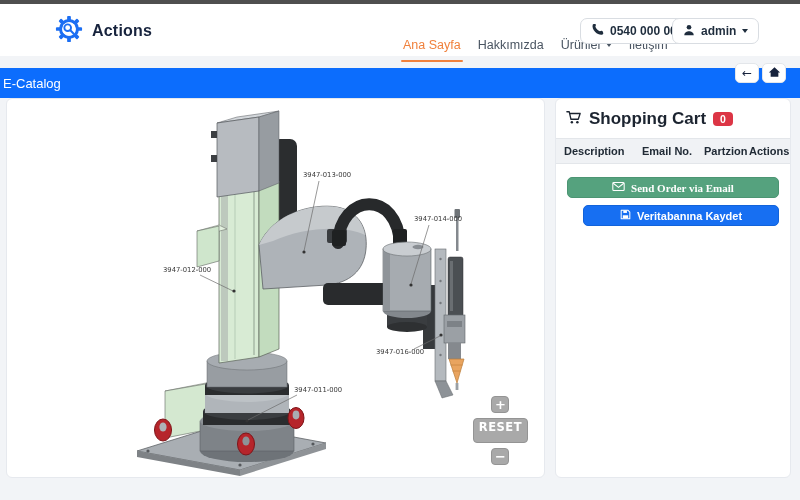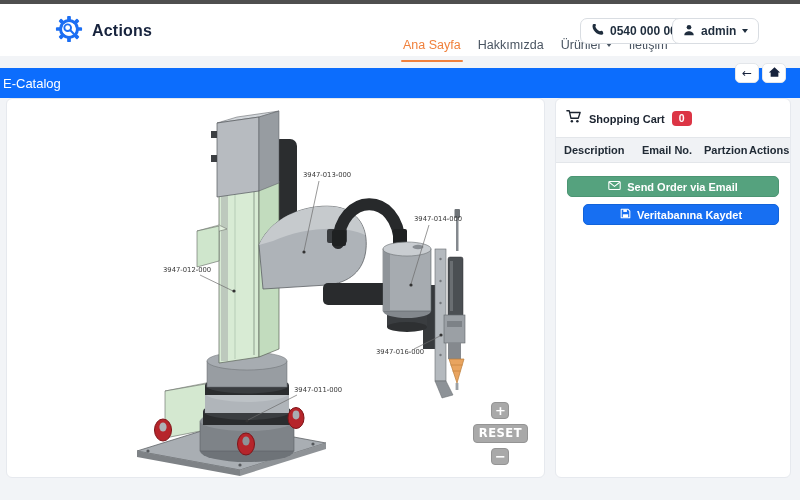--- a/index.html
+++ b/index.html
@@ -30,34 +30,34 @@
   .bar-btn.home { left:762px; }
 
   
   .viewer-card { position:absolute; left:6px; top:98px; width:539px; height:380px; background:#fff; border:1px solid #e6e9ee; border-radius:6px; overflow:hidden; }
   .cart-card   { position:absolute; left:555px; top:98px; width:236px; height:380px; background:#fff; border:1px solid #e6e9ee; border-radius:6px; overflow:hidden; }
 
   
   .viewer-controls { position:absolute; right:16px; bottom:12px; display:flex; flex-direction:column; align-items:center; gap:5px; }
   .ctrl { background:#a9a9a9; border:1px solid #949494; border-radius:4px; color:#fff; text-align:center; cursor:pointer; font-family:"DejaVu Sans", sans-serif; }
   .ctrl-sq { width:18px; height:17px; font-size:13px; font-weight:bold; line-height:15px; }
-  .ctrl-reset { height:19px; padding:0 5px; font-size:11.5px; font-weight:800; letter-spacing:.5px; line-height:16px; }
+  .ctrl-reset { height:25px; padding:0 5px; font-size:11.5px; font-weight:800; letter-spacing:.5px; line-height:16px; }
 
   
   .part-label { font-family:"DejaVu Sans", sans-serif; font-size:6.8px; fill:#3a3a3a; cursor:pointer; }
   .leader { stroke:#6b6b6b; stroke-width:.7; }
 
   
   .cart-header { display:flex; align-items:center; gap:7px; padding:10px 10px 9px 10px; }
-  .cart-title { font-size:11px; font-weight:bold; color:#1c2430; }
+  .cart-title { font-size:17px; font-weight:bold; color:#1c2430; }
   .cart-badge { background:#dc3545; color:#fff; font-size:10.5px; font-weight:bold; border-radius:4px; padding:2px 7px; line-height:1; }
   .cart-table-head { display:grid; grid-template-columns:1fr 62px 45px 37px; background:#f0f2f5; border-top:1px solid #e3e6ea; border-bottom:1px solid #e3e6ea; padding:6px 4px 6px 8px; font-size:11px; font-weight:bold; color:#212b36; }
   .cart-buttons { padding:13px 11px; display:flex; flex-direction:column; gap:7px; }
   .cart-btn { height:21px; border:none; border-radius:5px; color:#fff; font-size:11px; font-weight:bold; display:flex; align-items:center; justify-content:center; gap:6px; cursor:pointer; font-family:"Liberation Sans", sans-serif; }
-  .btn-email { background:#55a27e; border:1px solid #4c9573; }
+  .btn-email { background:#55a27e; border:1px solid #4c9573;font-family:Liberation Serif, serif; }
   .btn-save  { background:#176ff2; border:1px solid #1263da;margin-left:16px; }
 </style>
 </head>
 <body>
 
 <div class="top-strip"></div>
 
 <div class="navbar">
   <div class="brand">
     <span>

